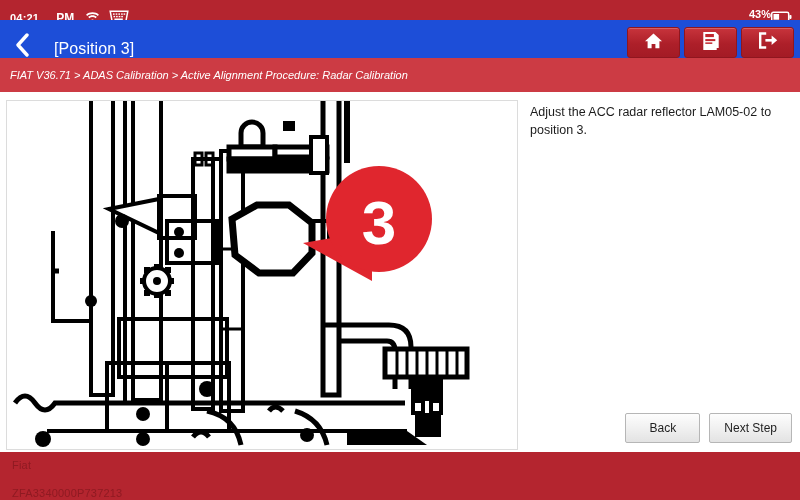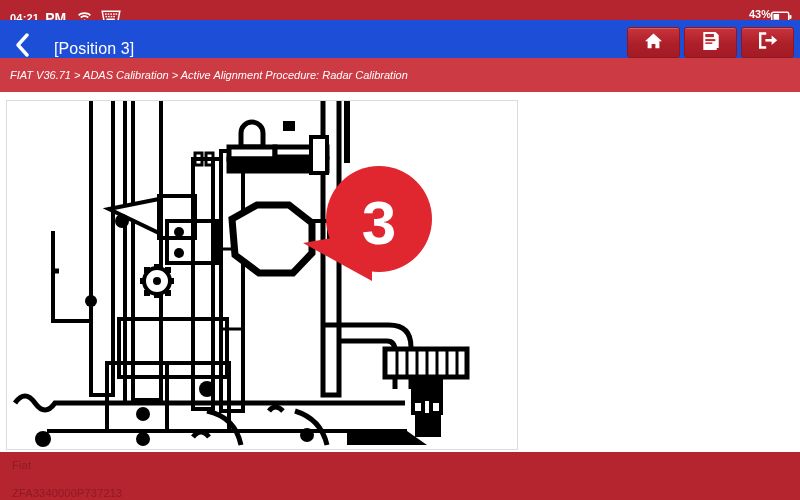--- a/index.html
+++ b/index.html
@@ -27,23 +27,23 @@
     flex: 0 0 auto;
     color: #ffffff;
   }
   .sb-time {
     font-size: 11px;
     font-weight: bold;
     letter-spacing: 0.2px;
     line-height: 1;
   }
   .sb-ampm {
-    font-size: 14px;
+    font-size: 12px;
     font-weight: bold;
-    margin-left: 6px;
+    margin-left: 17px;
     line-height: 1;
   }
   .sb-icons-left { display: flex; align-items: center; gap: 9px; margin-left: 11px; }
   .sb-spacer { flex: 1 1 auto; }
   .sb-right { display: flex; align-items: flex-start; }
   .sb-batt-text { font-size: 11px; font-weight: bold; line-height: 1; }
 
   
   .titlebar {
     height: 38px;
@@ -354,20 +354,28 @@
 
           <rect x="276" y="20" width="12" height="10" fill="#000000" stroke="none"></rect>
         </g>
 
         <path d="M296 142 L365 130 L365 180 Z" fill="#e0262e" stroke="none"></path>
         <circle cx="372" cy="118" r="53" fill="#e0262e" stroke="none"></circle>
         <text x="372" y="143" font-family="Liberation Sans, sans-serif" font-size="62" font-weight="bold" fill="#ffffff" text-anchor="middle">3</text>
       </svg>
     </div>
 
+    <div class="right-panel">
+      <p class="instruction">Adjust the ACC radar reflector LAM05-02 to position 3.</p>
+
+      <div class="btn-row">
+        <button class="ui-btn">Back</button>
+        <button class="ui-btn">Next Step</button>
+      </div>
+    </div>
   </div>
 
   <div class="footer">
     <span class="footer-line">Fiat</span>
     <span class="footer-line">ZFA3340000P737213</span>
   </div>
 
 </div>
 
 </body></html>

